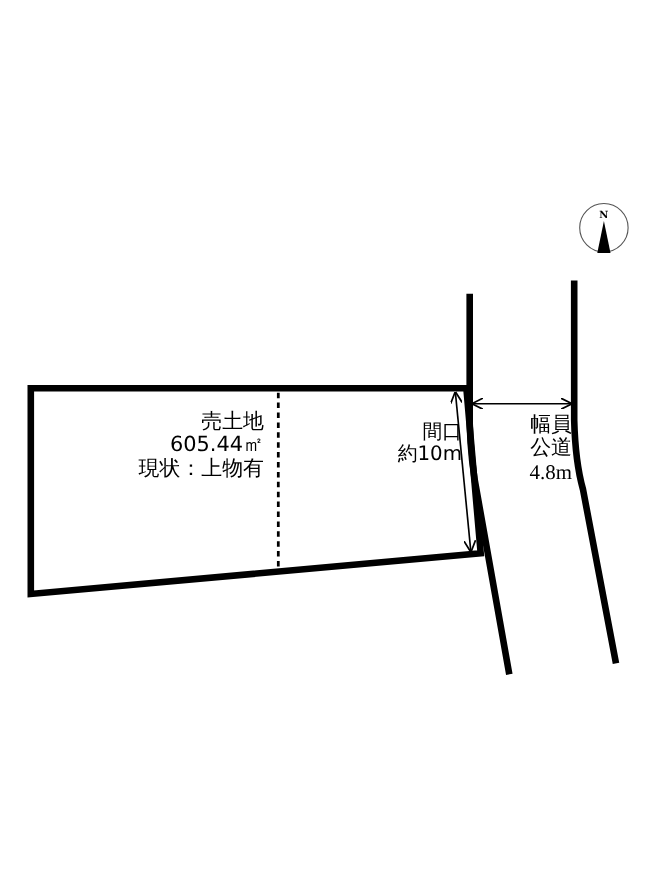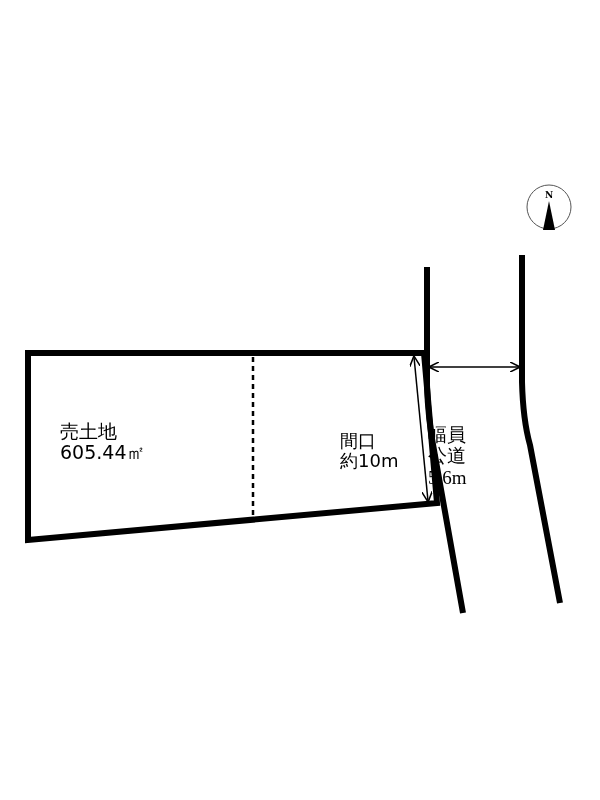--- a/index.html
+++ b/index.html
@@ -1,18 +1,18 @@
 <!DOCTYPE html>
 <html><head>
   <meta charset="utf-8">
   <style>
     html, body { margin: 0; padding: 0; background: #ffffff; }
     body { width: 600px; height: 800px; position: relative; overflow: hidden; font-family: "DejaVu Sans", "Liberation Sans", sans-serif; }
     #canvas { position: absolute; left: 0; top: 0; width: 600px; height: 800px; }
-    .label { position: absolute; color: #000; text-align: left; line-height: 1.12; margin-top: 48px; }
+    .label { position: absolute; color: #000; text-align: right; line-height: 1.12; }
     .lot-text { left: 60px; top: 373px; width: 180px; font-size: 19px; }
     .lot-text div { white-space: nowrap; }
     .frontage-text { left: 340px; top: 383px; width: 80px; font-size: 18px; }
     .road-text { left: 428px; top: 376px; width: 92px; font-size: 19px; font-family: Liberation Serif, serif; }
   </style>
 </head>
 <body>
 
 <svg id="canvas" viewBox="0 0 600 800" xmlns="http://www.w3.org/2000/svg">
   <defs>
@@ -36,24 +36,25 @@
   <path d="M522,255 L522,382 Q523,420 530,445 L560,603" fill="none" stroke="#000" stroke-width="6"></path>
 
   <line x1="430" y1="367" x2="519" y2="367" stroke="#000" stroke-width="1.5" marker-start="url(#arrowhead)" marker-end="url(#arrowhead)"></line>
 
   <line x1="414" y1="357" x2="428" y2="501" stroke="#000" stroke-width="1.5" marker-start="url(#arrowhead)" marker-end="url(#arrowhead)"></line>
 </svg>
 
 <div class="label lot-text">
   <div>売土地</div>
   <div>605.44㎡</div>
+  <div>現状：上物有</div>
 </div>
 
 <div class="label frontage-text">
   <div>間口</div>
   <div>約10m</div>
 </div>
 
 <div class="label road-text">
   <div>幅員</div>
   <div>公道</div>
-  <div>5.6m</div>
+  <div>4.8m</div>
 </div>
 
 </body></html>

